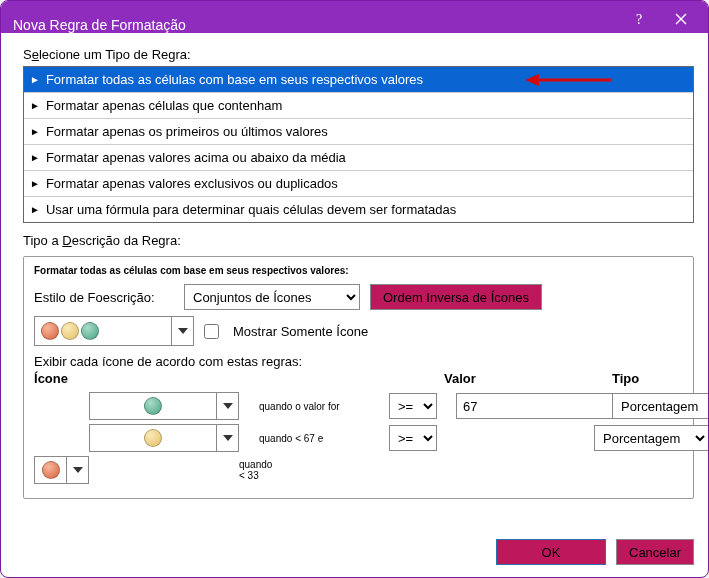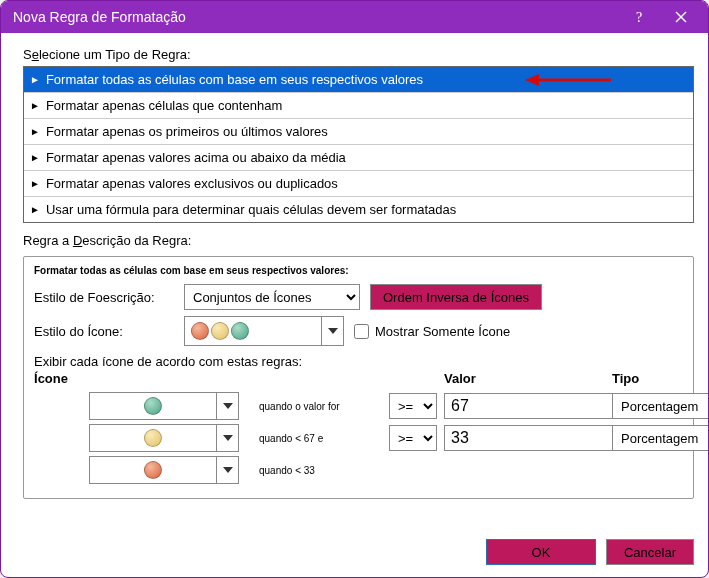--- a/index.html
+++ b/index.html
@@ -1,18 +1,18 @@
 <!DOCTYPE html>
 <html><head>
 <meta charset="utf-8">
 <style>
 * { box-sizing: border-box; margin: 0; padding: 0; }
 body { font-family: "Segoe UI", Tahoma, sans-serif; font-size: 13px; background: #f0f0f0; width: 709px; height: 578px; overflow: hidden; }
 .dialog { width: 709px; height: 578px; background: #fff; border: 1px solid #7a1aa3; border-radius: 8px; overflow: hidden; display: flex; flex-direction: column; }
-.titlebar { background: #8f2bbd; color: #fff; height: 32px; display: flex; align-items: center; padding: 0 6px 0 12px; }
+.titlebar { background: #8f2bbd; color: #fff; height: 32px; display: flex; align-items: flex-end; padding: 0 6px 0 12px; }
 .titlebar .title { flex: 1; font-size: 14px; }
 .titlebar .tb-btn { width: 42px; height: 28px; display: flex; align-items: center; justify-content: center; color: #fff; cursor: pointer; }
 .body { padding: 10px 14px 8px 22px; flex: 1; display: flex; flex-direction: column; overflow: hidden; }
 .sec-label { font-size: 13px; margin: 4px 0 4px 0; }
 .sec-label .u { text-decoration: underline; }
 .rule-list { border: 1.5px solid #666; background: #fff; }
 .rule-item { display: flex; align-items: center; gap: 6px; padding: 5px 6px; border-bottom: 1px solid #ccc; cursor: pointer; position: relative; }
 .rule-item:last-child { border-bottom: none; }
 .rule-item.selected { background: #0a64d1; color: #fff; }
 .rule-item .caret { font-size: 10px; line-height: 1; }
@@ -25,30 +25,30 @@
 select { height: 26px; }
 .btn { border: 1px solid #888; background: #be185d; height: 26px; padding: 0 12px; cursor: pointer; font-family: inherit; font-size: 13px; }
 .btn.primary { border: 1.5px solid #2a6fb0; color: #000; }
 .icon-preview { border: 1px solid #888; height: 30px; display: inline-flex; align-items: center; }
 .icon-preview .circles { padding: 0 6px; display: flex; gap: 2px; }
 .circle { width: 18px; height: 18px; border-radius: 50%; border: 1px solid rgba(0,0,0,0.25); }
 .c-red { background: radial-gradient(circle at 35% 30%, #f7b89c, #d9623c); }
 .c-yel { background: radial-gradient(circle at 35% 30%, #fbe9b8, #e2c165); }
 .c-grn { background: radial-gradient(circle at 35% 30%, #a9ddc8, #4aa384); }
 .dd-btn { border-left: 1px solid #888; width: 22px; height: 100%; display: flex; align-items: center; justify-content: center; cursor: pointer; }
-.chk { display: inline-flex; align-items: center; gap: 6px; }
+.chk { display: inline-flex; align-items: center; gap: 14px; }
 .chk input { width: 15px; height: 15px; }
 .rules-sub { margin-top: 8px; margin-bottom: 0; }
 .grid { display: grid; grid-template-columns: 55px 150px 20px 130px 55px 150px 18px 120px; column-gap: 0; row-gap: 4px; align-items: center; margin-top: 2px; }
 .grid .hdr { font-weight: 700; padding-bottom: 2px; }
 .icon-cell { display: flex; align-items: center; border: 1px solid #888; height: 28px; }
 .icon-cell .sw { flex: 1; display: flex; align-items: center; justify-content: center; }
 .op { width: 48px; }
 .val-wrap { display: flex; height: 26px; }
-.val-wrap input { flex: 1; border: 1px solid #888; border-right: none; padding: 0 6px; font-family: inherit; font-size: 16px; }
+.val-wrap input { flex: 1; border: 1px solid #888; border-right: none; padding: 0 6px; font-family: inherit; font-size: 13px; margin-left: 12px; }
 .val-wrap .refbtn { width: 24px; border: 1px solid #888; background: #f6f6f6; display: flex; align-items: center; justify-content: center; cursor: pointer; }
 .cond-text { font-size: 10px; }
 .footer { display: flex; justify-content: flex-end; gap: 10px; padding: 10px 14px 12px 0; }
 svg { display: block; }
 </style>
 </head>
 <body>
 
 <div class="dialog">
 
@@ -97,36 +97,35 @@
           <span class="caret">►</span>
           <span>Formatar apenas valores exclusivos ou duplicados</span>
         </div>
       <div class="rule-item">
           <span class="caret">►</span>
           <span>Usar uma fórmula para determinar quais células devem ser formatadas</span>
         </div>
     </div>
 
     <div class="sec-label" style="margin-top:10px">
-      <span>Regra a </span><span class="u">D</span><span>escrição da Regra:</span>
+      <span>Tipo a </span><span class="u">D</span><span>escrição da Regra:</span>
     </div>
 
     <div class="desc-box">
       <h4>Formatar todas as células com base em seus respectivos valores:</h4>
 
       <div class="row">
         <div class="lab"><span>Estilo de F</span><span class="u">o</span><span>escrição:</span></div>
         <select style="width:176px">
           <option>Conjuntos de Ícones</option>
         </select>
         <button class="btn"><span>Or</span><span class="u">d</span><span>em Inversa de Ícones</span></button>
       </div>
 
       <div class="row">
-        <div class="lab"><span>Estilo do Í</span><span class="u">c</span><span>one:</span></div>
         <div class="icon-preview" style="width:160px">
           <div class="circles">
             <span class="circle c-red"></span>
             <span class="circle c-yel"></span>
             <span class="circle c-grn"></span>
           </div>
           <div style="flex:1"></div>
           <div class="dd-btn">
               <svg width="10" height="6" viewBox="0 0 10 6">
                 <polygon points="0,0 10,0 5,6" fill="#333"></polygon>
@@ -182,29 +181,20 @@
             </div>
           <div class="dd-btn">
               <svg width="10" height="6" viewBox="0 0 10 6">
                 <polygon points="0,0 10,0 5,6" fill="#333"></polygon>
               </svg>
             </div>
         </div>
         <div></div>
         <div class="cond-text">quando &lt; 67 e</div>
         <select class="op"><option>&gt;=</option></select>
-        <div class="val-wrap">
-          <input value="33" style="">
-          <div class="refbtn">
-              <svg width="12" height="12" viewBox="0 0 12 12">
-                <rect x="2" y="6" width="8" height="5" fill="none" stroke="#333"></rect>
-                <path d="M6 6 L6 1 L9 3" fill="none" stroke="#333"></path>
-              </svg>
-            </div>
-        </div>
         <div></div>
         <select style="width:115px"><option>Porcentagem</option></select>
 
         <div></div>
         <div class="icon-cell">
           <div class="sw">
               <span class="circle c-red"></span>
             </div>
           <div class="dd-btn">
               <svg width="10" height="6" viewBox="0 0 10 6">
@@ -217,15 +207,15 @@
         <div></div>
           <div></div>
           <div></div>
           <div></div>
       </div>
     </div>
   </div>
 
   <div class="footer">
     <button class="btn primary" style="width:110px">OK</button>
-    <button class="btn" style="width:88px">Cancelar</button>
+    <button class="btn" style="width:78px">Cancelar</button>
   </div>
 </div>
 
 </body></html>

